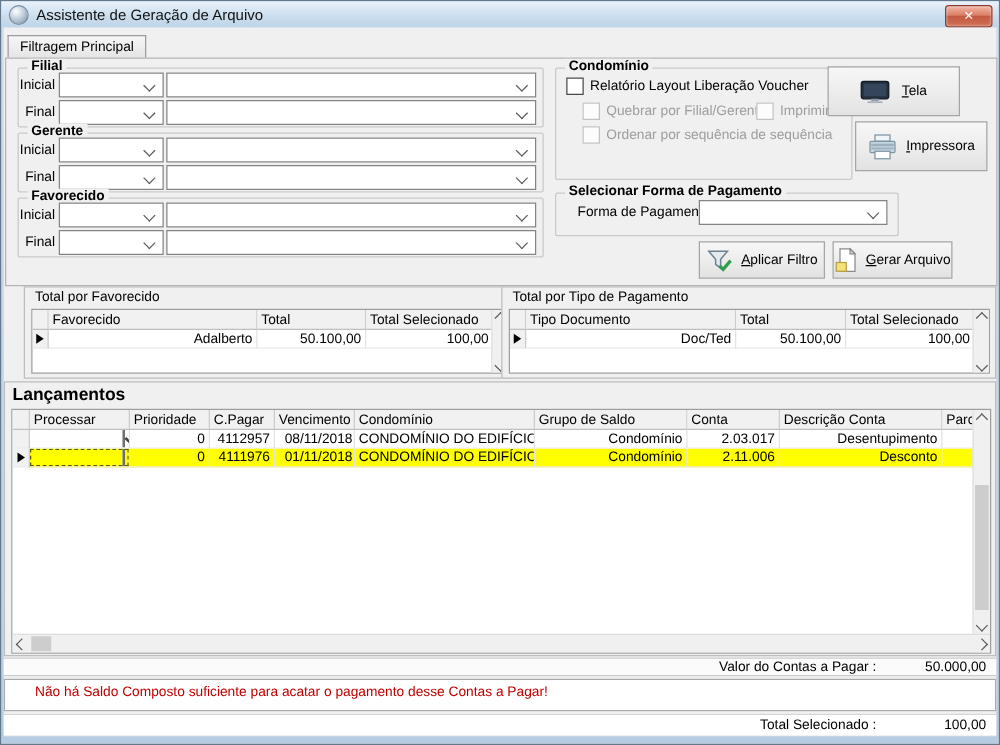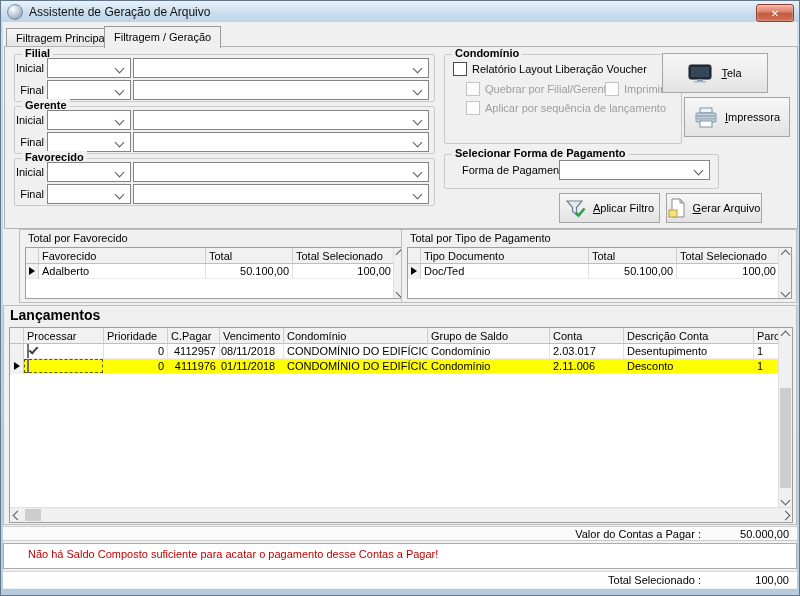--- a/index.html
+++ b/index.html
@@ -36,21 +36,21 @@
   .btn-label{display:block;}
   .btn-label::first-letter{text-decoration:underline;}
   
   .panel{position:absolute;background:#f0f0f0;border:1px solid #bcbcbc;box-sizing:border-box;}
   .panel-caption{position:absolute;left:8px;top:2px;}
   .grid{position:absolute;background:#fff;border:1px solid #9d9d9d;box-sizing:border-box;overflow:hidden;}
   .grow{display:flex;height:15px;line-height:15px;}
   .ghead{height:16px;line-height:16px;}
   .gcell{box-sizing:border-box;padding:0 3px;border-right:1px solid #e2e2e2;overflow:hidden;white-space:nowrap;flex:none;}
   .ghead .gcell{background:#f1f1f1;border-right:1px solid #cccccc;border-bottom:1px solid #bfbfbf;}
-  .grow.data .gcell{border-bottom:1px solid #ececec;}
+  .grow.data .gcell{border-bottom:1px solid #ececec;text-align:right;}
   .gcell.ind{background:#f1f1f1;border-right:1px solid #cccccc;padding:0;display:flex;align-items:center;justify-content:center;}
   .gcell.num{text-align:right;}
   .tri{width:0;height:0;border-left:6px solid #000;border-top:4px solid transparent;border-bottom:4px solid transparent;}
   .sel-row{background:#ffff00;}
   .gcb{width:12px;height:12px;border:1px solid #6f6f6f;background:#fff;position:relative;margin:1px auto;}
   .gcb.checked::after{content:"";position:absolute;left:1px;top:2px;width:7px;height:3px;border-left:2px solid #3f3f3f;border-bottom:2px solid #3f3f3f;transform:rotate(-48deg);}
   .focus-ring{position:absolute;inset:0;border:1px dashed #5c5c00;pointer-events:none;}
   
   .vscroll{position:absolute;background:#f0f0f0;border-left:1px solid #dedede;box-sizing:border-box;}
   .hscroll{position:absolute;background:#f0f0f0;border-top:1px solid #dedede;box-sizing:border-box;}
@@ -69,21 +69,20 @@
     <span class="app-icon"></span>
     <span class="title-text">Assistente de Geração de Arquivo</span>
   </div>
   <div class="close-btn">
       <span>✕</span>
     </div>
 
   <div class="client"></div>
 
   <div class="tab tab-inactive" style="left:5px;"><span>Filtragem Principal</span></div>
-  <div class="tab tab-active" style="left:103px;"><span>Filtragem / Geração</span></div>
   <div class="tabpage"></div>
 
   <div class="groupbox" style="left:13px;top:53px;width:419px;height:46px;z-index:4;">
     <span class="gb-label">Filial</span>
     <span class="frow-label" style="left:-7px;top:3px;">Inicial</span>
     <div class="combo" style="left:32px;top:3px;width:84px;">
         <span class="chev chev-down"></span>
       </div>
     <div class="combo" style="left:118px;top:3px;width:296px;">
         <span class="chev chev-down"></span>
@@ -142,21 +141,21 @@
     <div class="cb disabled" style="left:21px;top:27px;">
       <span class="box"></span>
       <span class="lbl">Quebrar por Filial/Gerente</span>
     </div>
     <div class="cb disabled" style="left:160px;top:27px;">
       <span class="box"></span>
       <span class="lbl">Imprimir Saldo</span>
     </div>
     <div class="cb disabled" style="left:21px;top:46px;">
       <span class="box"></span>
-      <span class="lbl">Aplicar por sequência de lançamento</span>
+      <span class="lbl">Ordenar por sequência de sequência</span>
     </div>
   </div>
 
   <div class="btn" style="left:661px;top:52px;width:104px;height:38px;z-index:4;">
     <svg width="26" height="19" viewBox="0 0 26 19">
       <rect x="1" y="1" width="22" height="14" rx="2" fill="#22303f" stroke="#101820"></rect>
       <rect x="3" y="3" width="18" height="10" fill="#35465a"></rect>
       <rect x="9" y="15" width="6" height="2" fill="#8e9aa6"></rect>
       <rect x="6" y="17" width="12" height="1.5" fill="#aab4be"></rect>
     </svg>

